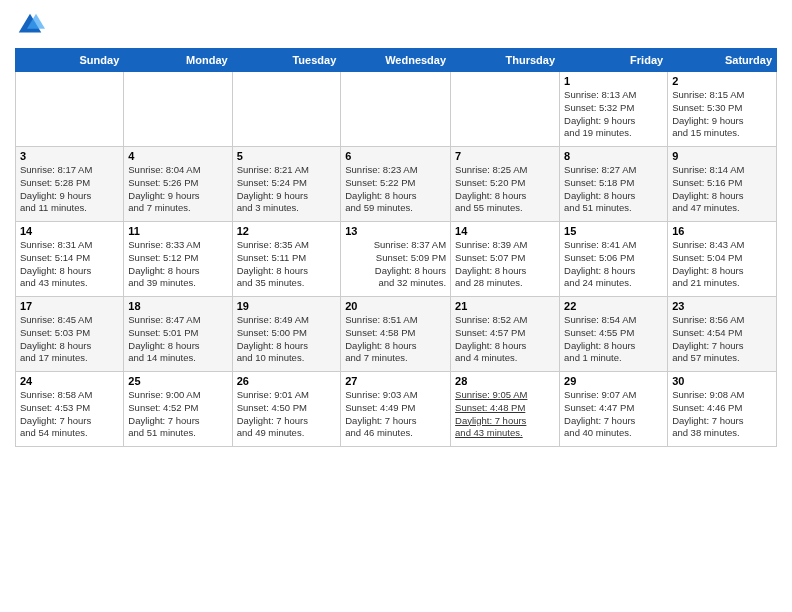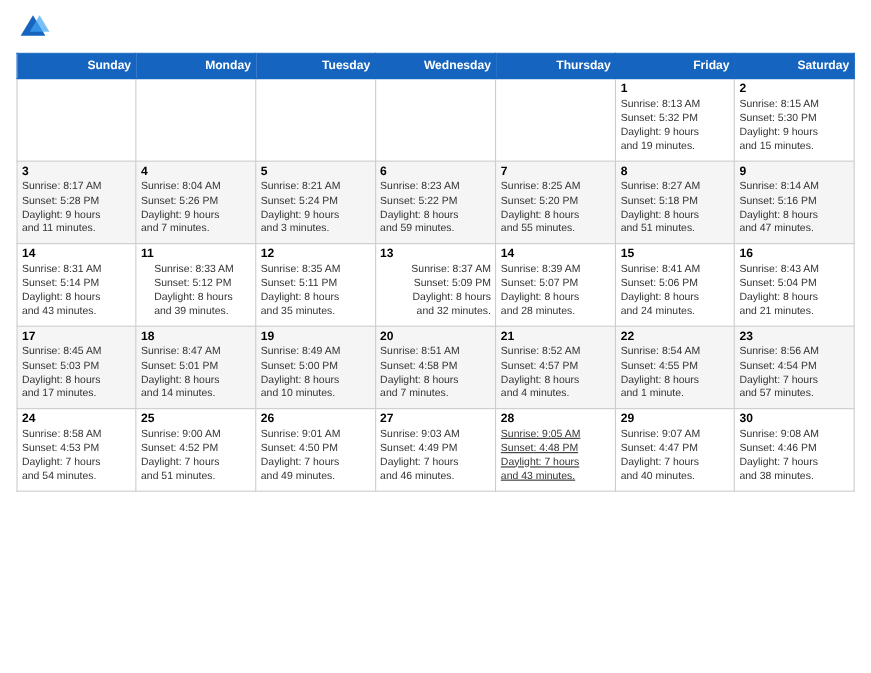--- a/index.html
+++ b/index.html
@@ -201,21 +201,21 @@
         <tr>
           <td>
             <div class="day-num">14</div>
             <div class="day-info" style="white-space: pre-line;">Sunrise: 8:31 AM
 Sunset: 5:14 PM
 Daylight: 8 hours
 and 43 minutes.</div>
           </td>
           <td>
             <div class="day-num">11</div>
-            <div class="day-info" style="white-space: pre-line; margin-left: 12px;">Sunrise: 8:33 AM
+            <div class="day-info" style="white-space: pre-line;">Sunrise: 8:33 AM
 Sunset: 5:12 PM
 Daylight: 8 hours
 and 39 minutes.</div>
           </td>
           <td>
             <div class="day-num">12</div>
             <div class="day-info" style="white-space: pre-line;">Sunrise: 8:35 AM
 Sunset: 5:11 PM
 Daylight: 8 hours
 and 35 minutes.</div>

